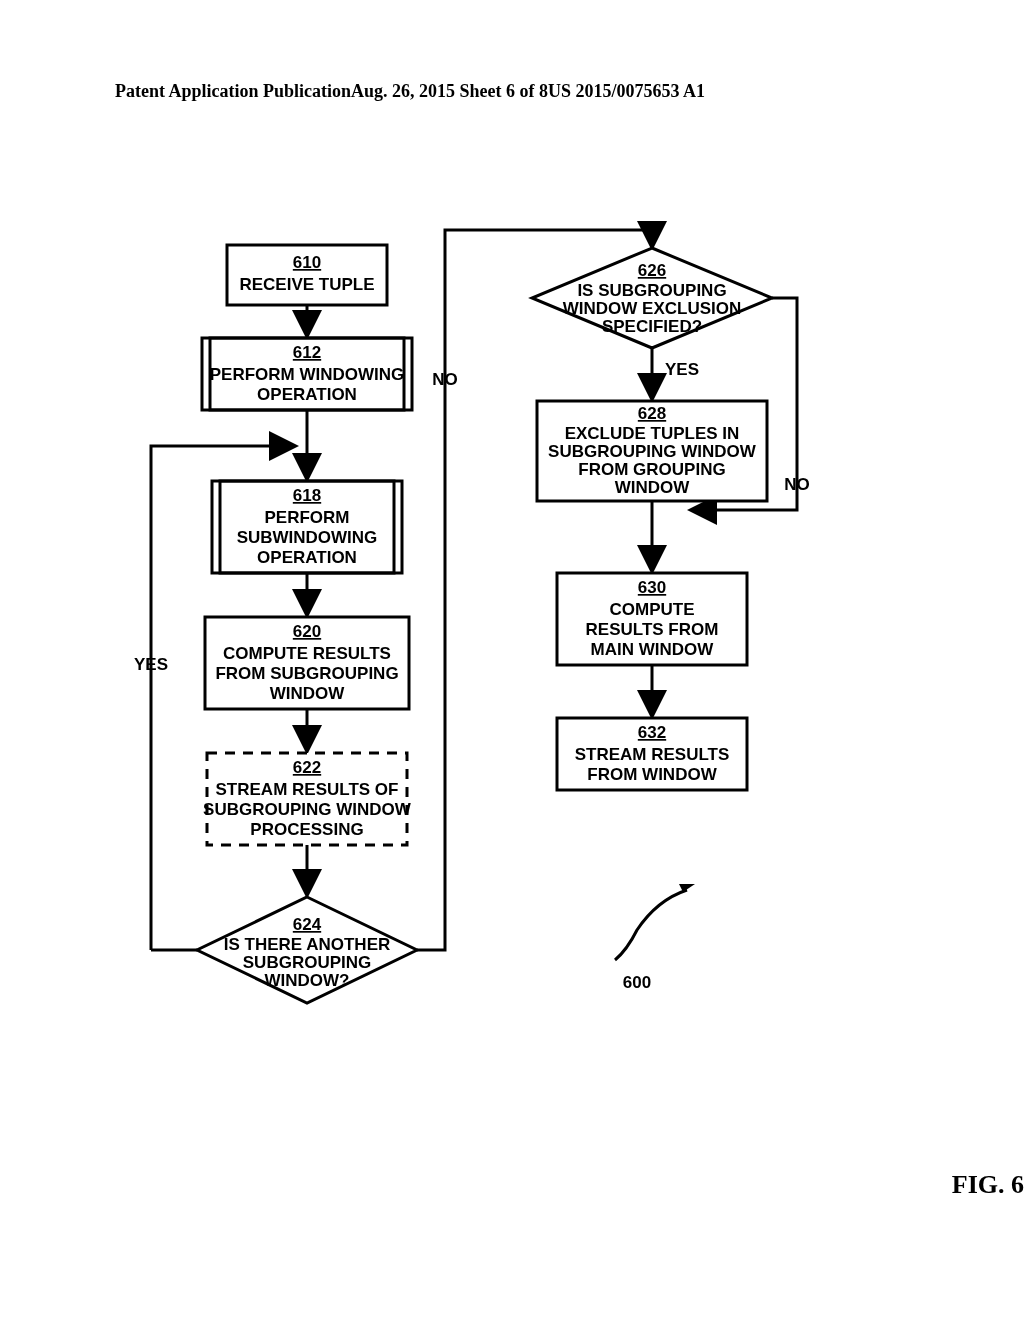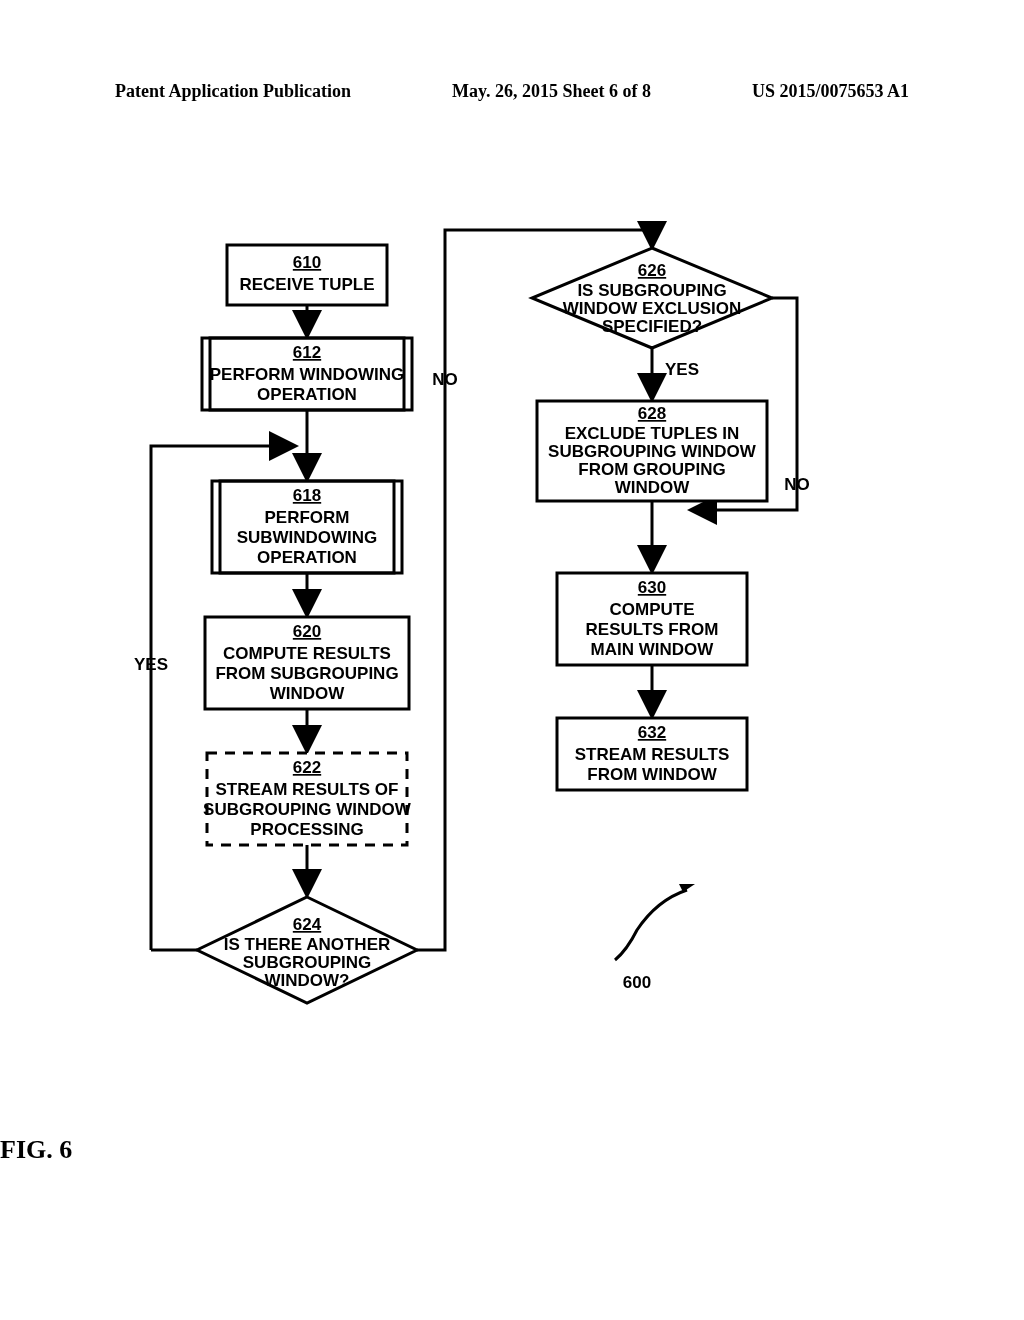--- a/index.html
+++ b/index.html
@@ -1,28 +1,28 @@
 <!DOCTYPE html>
 <html><head>
 <meta charset="utf-8">
 <style>
   html,body{margin:0;padding:0;background:#fff;font-family:"Times New Roman",Times,serif}
   .page{width:1024px;height:1320px;position:relative}
-  .hdr{position:absolute;top:82px;left:0;right:0;padding:0 115px;font:18px/1 "Times New Roman";display:flex;justify-content:space-between;font-weight:600}
+  .hdr{position:absolute;top:82px;left:0;right:0;padding:0 115px;font:18px/1 "Times New Roman";display:flex;font-weight:600}
   svg{position:absolute;top:190px;left:97px}
   .label{font:700 17px Arial,Helvetica,sans-serif;text-anchor:middle}
-  .fig{position:absolute;top:1135px;left:0;width:1024px;text-align:left;font:700 26px "Times New Roman"}
+  .fig{position:absolute;top:1170px;left:0;width:1024px;text-align:right;font:700 26px "Times New Roman"}
 </style>
 </head>
 <body>
 
 <div class="page">
   <div class="hdr">
     <span>Patent Application Publication</span>
-    <span>May. 26, 2015  Sheet 6 of 8</span>
+    <span>Aug. 26, 2015  Sheet 6 of 8</span>
     <span>US 2015/0075653 A1</span>
   </div>
 
   <svg width="830" height="920">
     <defs>
       <marker id="ah" viewBox="0 0 12 12" refX="10" refY="6" markerWidth="10" markerHeight="10" orient="auto">
         <path d="M0,0 L12,6 L0,12 Z" fill="#000"></path>
       </marker>
     </defs>
 

